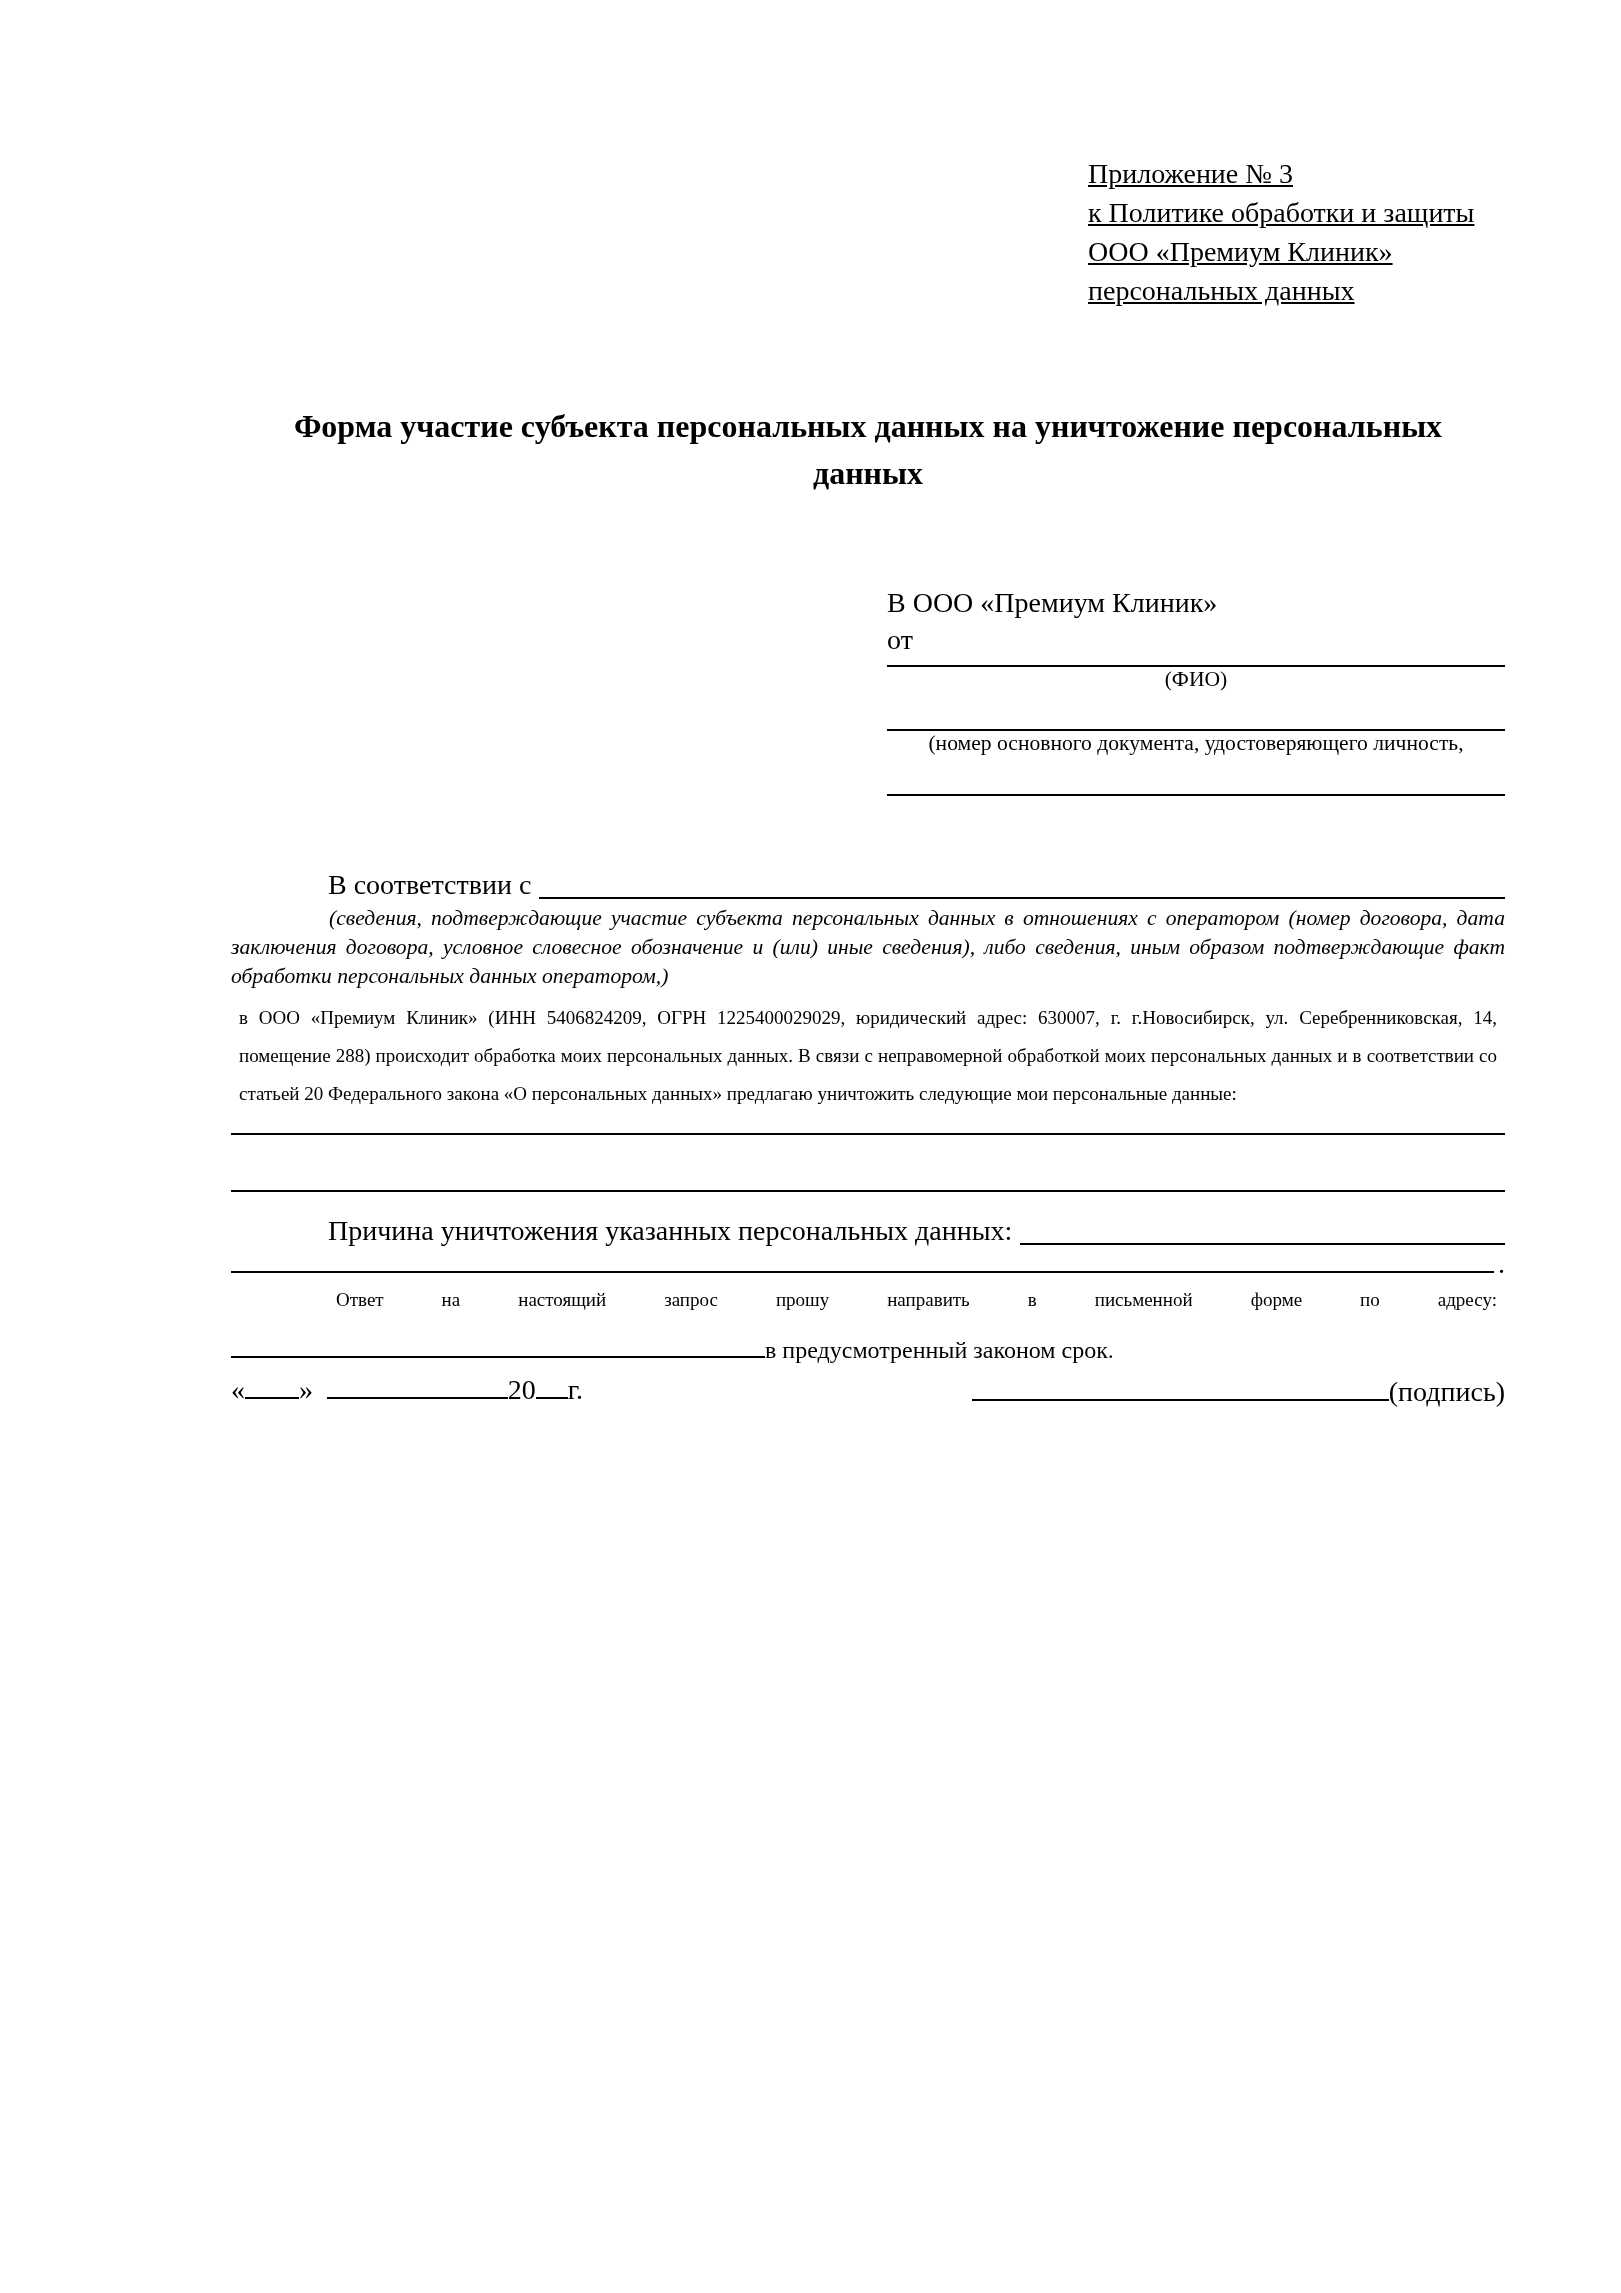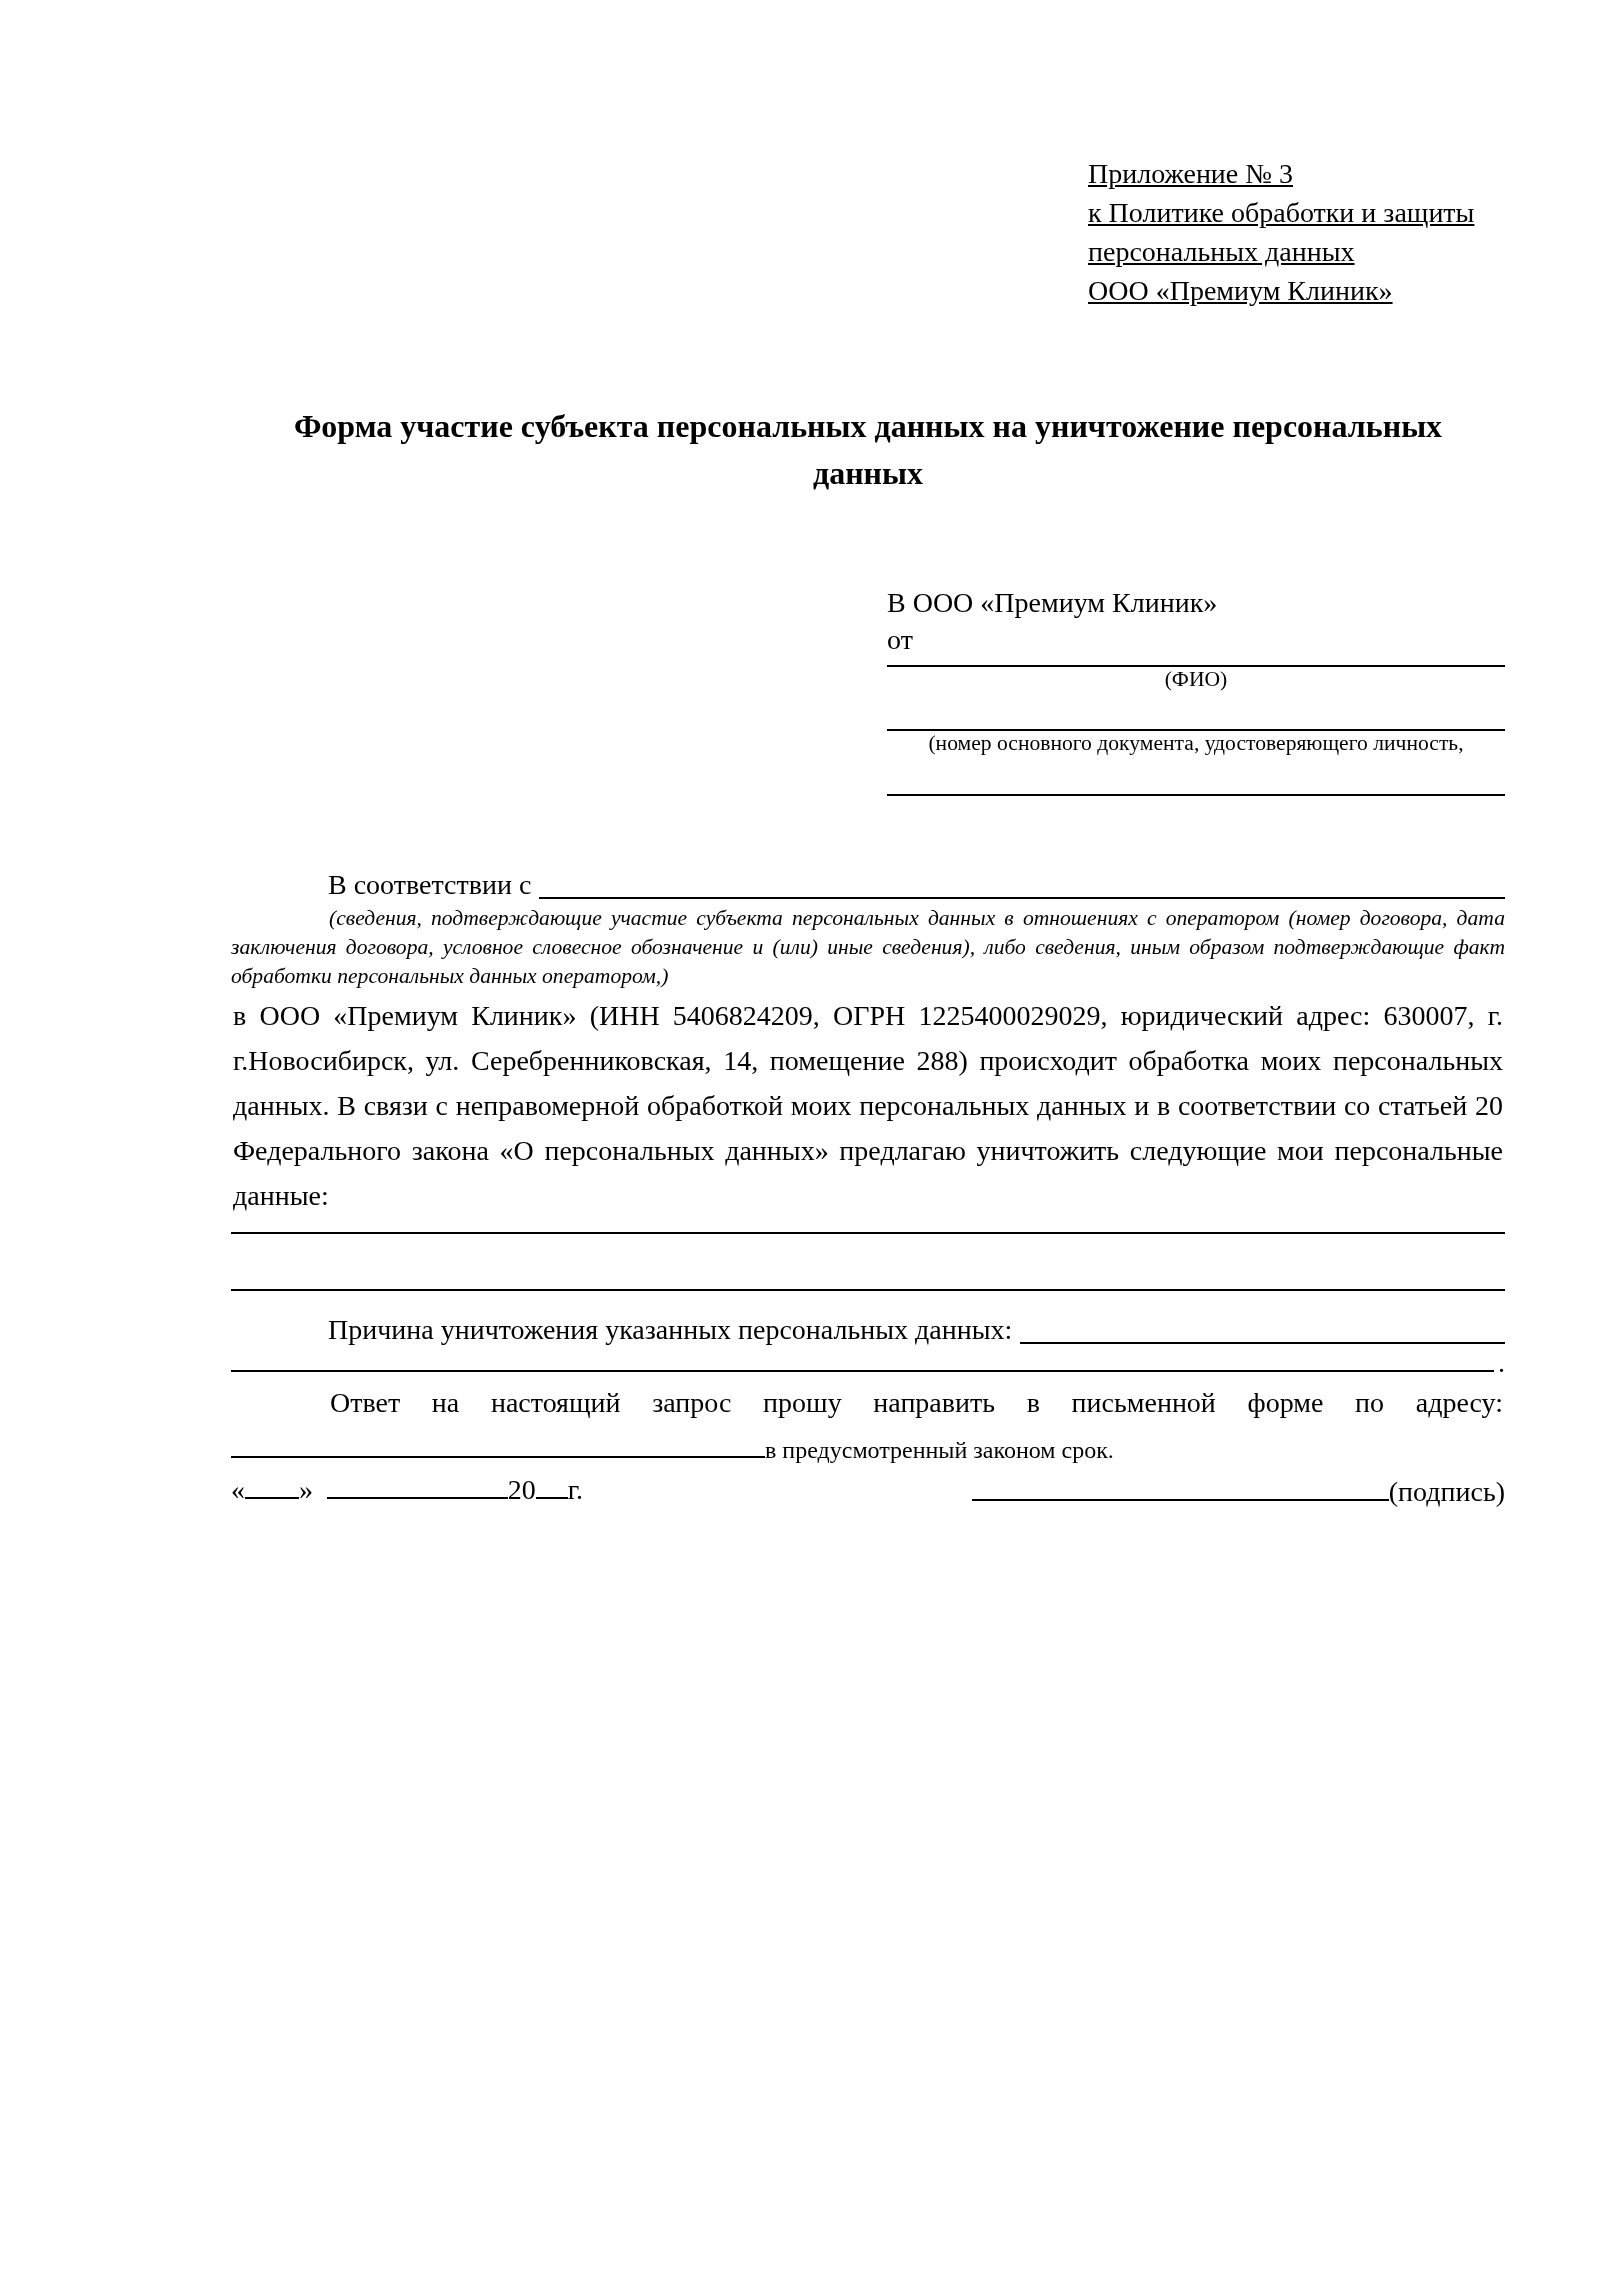--- a/index.html
+++ b/index.html
@@ -28,21 +28,21 @@
   .addr-from { line-height:35px; }
   .field-line { border-bottom:2.9px solid #000; height:37px; }
   .field-line.first { height:7.8px; }
   .field-cap { font-size:21.6px; line-height:25.5px; text-align:center; }
 
   .hline-row { display:flex; font-size:28px; line-height:39px; }
   .accordance { margin-top:69px; padding-left:97px; }
   .fill { flex:1 1 auto; border-bottom:2.9px solid #000; margin:0 0 4.9px 7.8px; min-width:39px; }
 
   .note { margin:0; font-size:21.6px; line-height:29px; text-align:justify; text-indent:98px;font-style:italic; }
-  .para { margin:2px; font-size:28px; line-height:45px; text-align:justify; }
+  .para { margin:8px; font-size:19px; line-height:38px; text-align:justify; }
 
   .blank-row { border-bottom:2.9px solid #000; }
   .blank-row.b1 { height:11.8px; }
   .blank-row.b2 { height:55px; }
 
   .reason { margin-top:19px; padding-left:97px; }
   .tail-row { display:flex; font-size:28px; line-height:27.4px; height:23.5px; }
   .tail-row .fill { margin-left:0; margin-bottom:0; }
   .tail-row .dot { padding-left:3.9px; }
 
@@ -59,22 +59,22 @@
   .w-sign { width:417px; }
 </style>
 </head>
 <body>
 
 <div class="page">
 
   <div class="hdr">
     <div>Приложение № 3</div>
     <div>к Политике обработки и защиты</div>
+    <div>ООО «Премиум Клиник»</div>
     <div>персональных данных</div>
-    <div>ООО «Премиум Клиник»</div>
   </div>
 
   <div class="title">Форма участие субъекта персональных данных на уничтожение персональных данных</div>
 
   <div class="addr">
     <div class="addr-to">В ООО «Премиум Клиник»</div>
     <div class="addr-from">от</div>
 
     <div>
       <div class="field-line first"></div>

